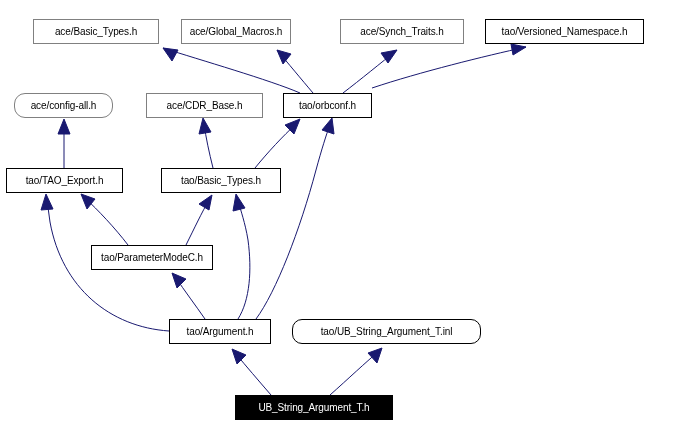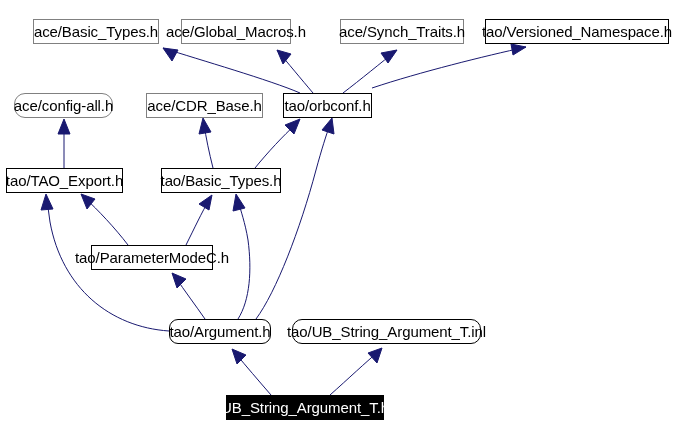--- a/index.html
+++ b/index.html
@@ -24,36 +24,37 @@
     height: 435px;
     pointer-events: none;
   }
   .node {
     position: absolute;
     box-sizing: border-box;
     display: flex;
     align-items: center;
     justify-content: center;
     white-space: nowrap;
-    font-size: 15px;
+    font-size: 10px;
     line-height: 1;
     letter-spacing: -0.1px;
     background: #ffffff;
     color: #000000;
     border: 1px solid #808080;
     height: 25px;
     z-index: 2;
   }
   .node.tao-node {
     border: 1px solid #000000;
   }
   .node.focus-node {
     background: #000000;
     color: #ffffff;
     border: 1px solid #000000;
+    margin-left: 9px;
   }
   .node-label {
     display: block;
     padding: 0 5px;
   }
 </style>
 </head>
 <body>
 
 <div id="graph">
@@ -94,42 +95,42 @@
   <div id="node-layer">
       <div class="node" style="left: 33px; top: 19px; width: 126px;">
         <span class="node-label">ace/Basic_Types.h</span>
       </div>
       <div class="node" style="left: 181px; top: 19px; width: 110px;">
         <span class="node-label">ace/Global_Macros.h</span>
       </div>
       <div class="node" style="left: 340px; top: 19px; width: 124px;">
         <span class="node-label">ace/Synch_Traits.h</span>
       </div>
-      <div class="node tao-node" style="left: 485px; top: 19px; width: 184px;">
+      <div class="node tao-node" style="left: 485px; top: 19px; width: 159px;">
         <span class="node-label">tao/Versioned_Namespace.h</span>
       </div>
       <div class="node" style="left: 14px; top: 93px; width: 99px; border-radius: 11px;">
         <span class="node-label">ace/config-all.h</span>
       </div>
       <div class="node" style="left: 146px; top: 93px; width: 117px; justify-content: center;">
         <span class="node-label">ace/CDR_Base.h</span>
       </div>
       <div class="node tao-node" style="left: 283px; top: 93px; width: 89px;">
         <span class="node-label">tao/orbconf.h</span>
       </div>
       <div class="node tao-node" style="left: 6px; top: 168px; width: 117px;">
         <span class="node-label">tao/TAO_Export.h</span>
       </div>
       <div class="node tao-node" style="left: 161px; top: 168px; width: 120px; text-align: right;">
         <span class="node-label">tao/Basic_Types.h</span>
       </div>
       <div class="node tao-node" style="left: 91px; top: 245px; width: 122px;">
         <span class="node-label">tao/ParameterModeC.h</span>
       </div>
-      <div class="node tao-node" style="left: 169px; top: 319px; width: 102px; border-radius: 9px;">
+      <div class="node tao-node" style="left: 169px; top: 319px; width: 102px;">
         <span class="node-label">tao/Argument.h</span>
       </div>
       <div class="node tao-node" style="left: 292px; top: 319px; width: 189px; border-radius: 10px;">
         <span class="node-label">tao/UB_String_Argument_T.inl</span>
       </div>
       <div class="node focus-node" style="left: 226px; top: 395px; width: 158px;">
         <span class="node-label">UB_String_Argument_T.h</span>
       </div>
     </div>
 

